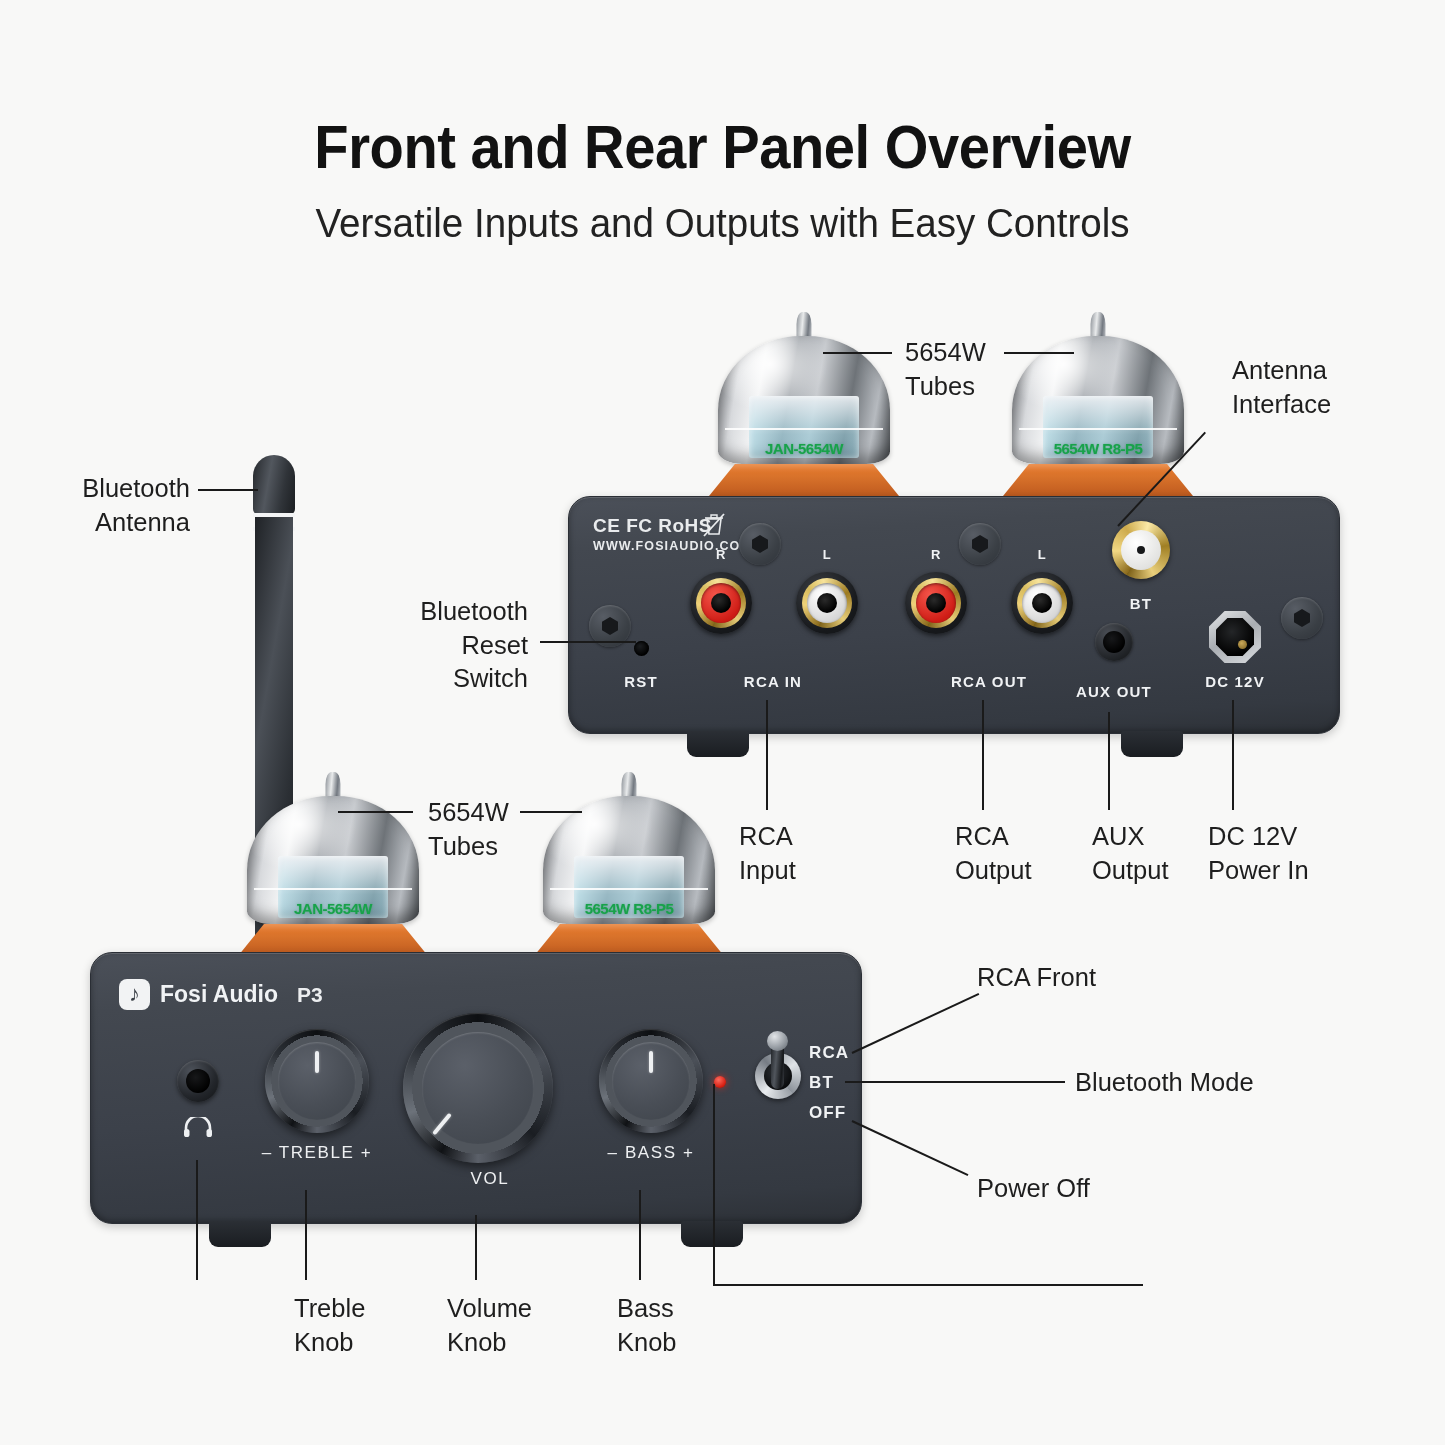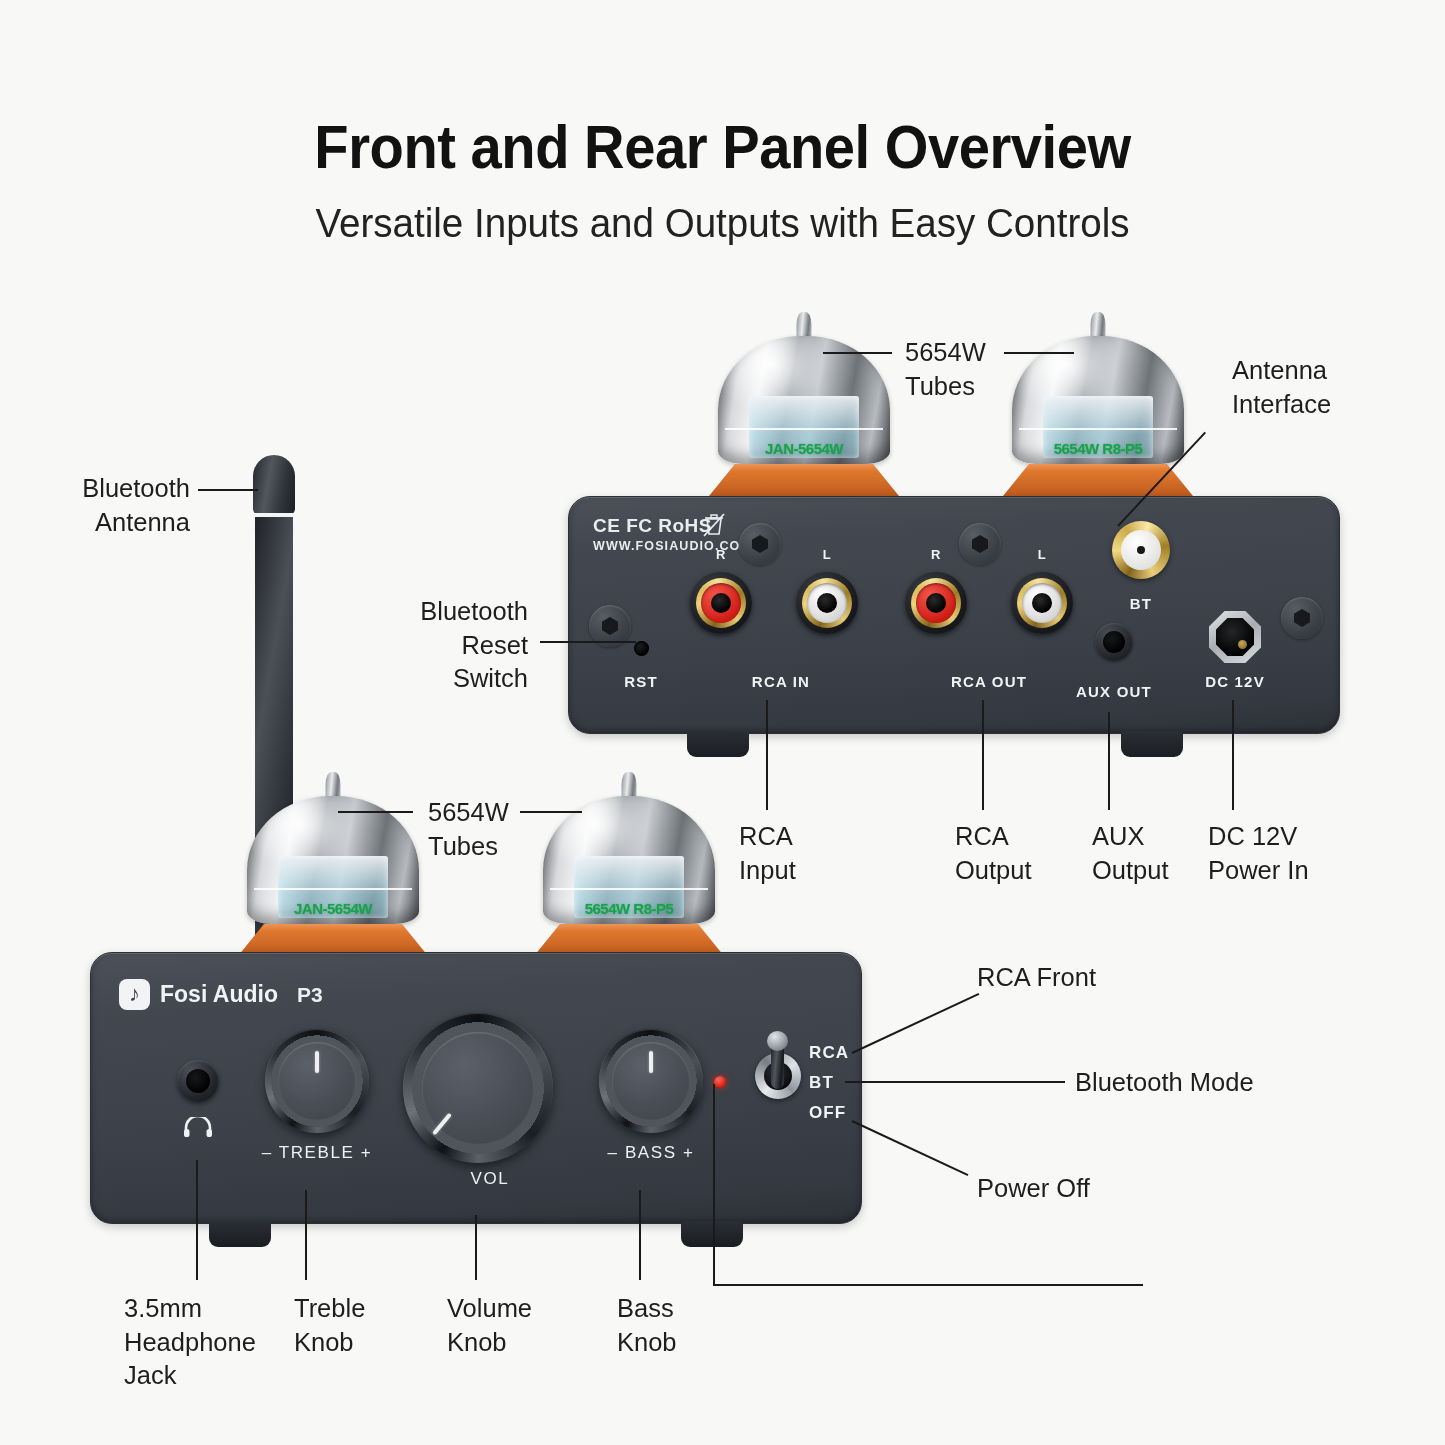--- a/index.html
+++ b/index.html
@@ -329,21 +329,21 @@
     <div class="plabel sm" style="left:152px;top:50px;">R</div>
     <div class="rca" style="left:121px;top:75px;">
       <div class="core red"></div>
       <div class="hole"></div>
     </div>
     <div class="plabel sm" style="left:258px;top:50px;">L</div>
     <div class="rca" style="left:227px;top:75px;">
       <div class="core white"></div>
       <div class="hole"></div>
     </div>
-    <div class="plabel" style="left:212px;top:176px;">RCA IN</div>
+    <div class="plabel" style="left:204px;top:176px;">RCA IN</div>
 
     <div class="plabel sm" style="left:367px;top:50px;">R</div>
     <div class="rca" style="left:336px;top:75px;">
       <div class="core red"></div>
       <div class="hole"></div>
     </div>
     <div class="plabel sm" style="left:473px;top:50px;">L</div>
     <div class="rca" style="left:442px;top:75px;">
       <div class="core white"></div>
       <div class="hole"></div>
@@ -498,23 +498,20 @@
 
   <div class="callout" style="left:739px;top:820px;width:130px;">RCA
 Input</div>
   <div class="callout" style="left:955px;top:820px;width:140px;">RCA
 Output</div>
   <div class="callout" style="left:1092px;top:820px;width:140px;">AUX
 Output</div>
   <div class="callout" style="left:1208px;top:820px;width:180px;">DC 12V
 Power In</div>
 
-  <div class="callout" style="left:124px;top:1292px;width:190px;">3.5mm
-Headphone
-Jack</div>
   <div class="callout" style="left:294px;top:1292px;width:150px;">Treble
 Knob</div>
   <div class="callout" style="left:447px;top:1292px;width:160px;">Volume
 Knob</div>
   <div class="callout" style="left:617px;top:1292px;width:150px;">Bass
 Knob</div>
 
   <div class="callout" style="left:977px;top:961px;width:220px;">RCA Front</div>
   <div class="callout" style="left:1075px;top:1066px;width:300px;">Bluetooth Mode</div>
   <div class="callout" style="left:977px;top:1172px;width:220px;">Power Off</div>

